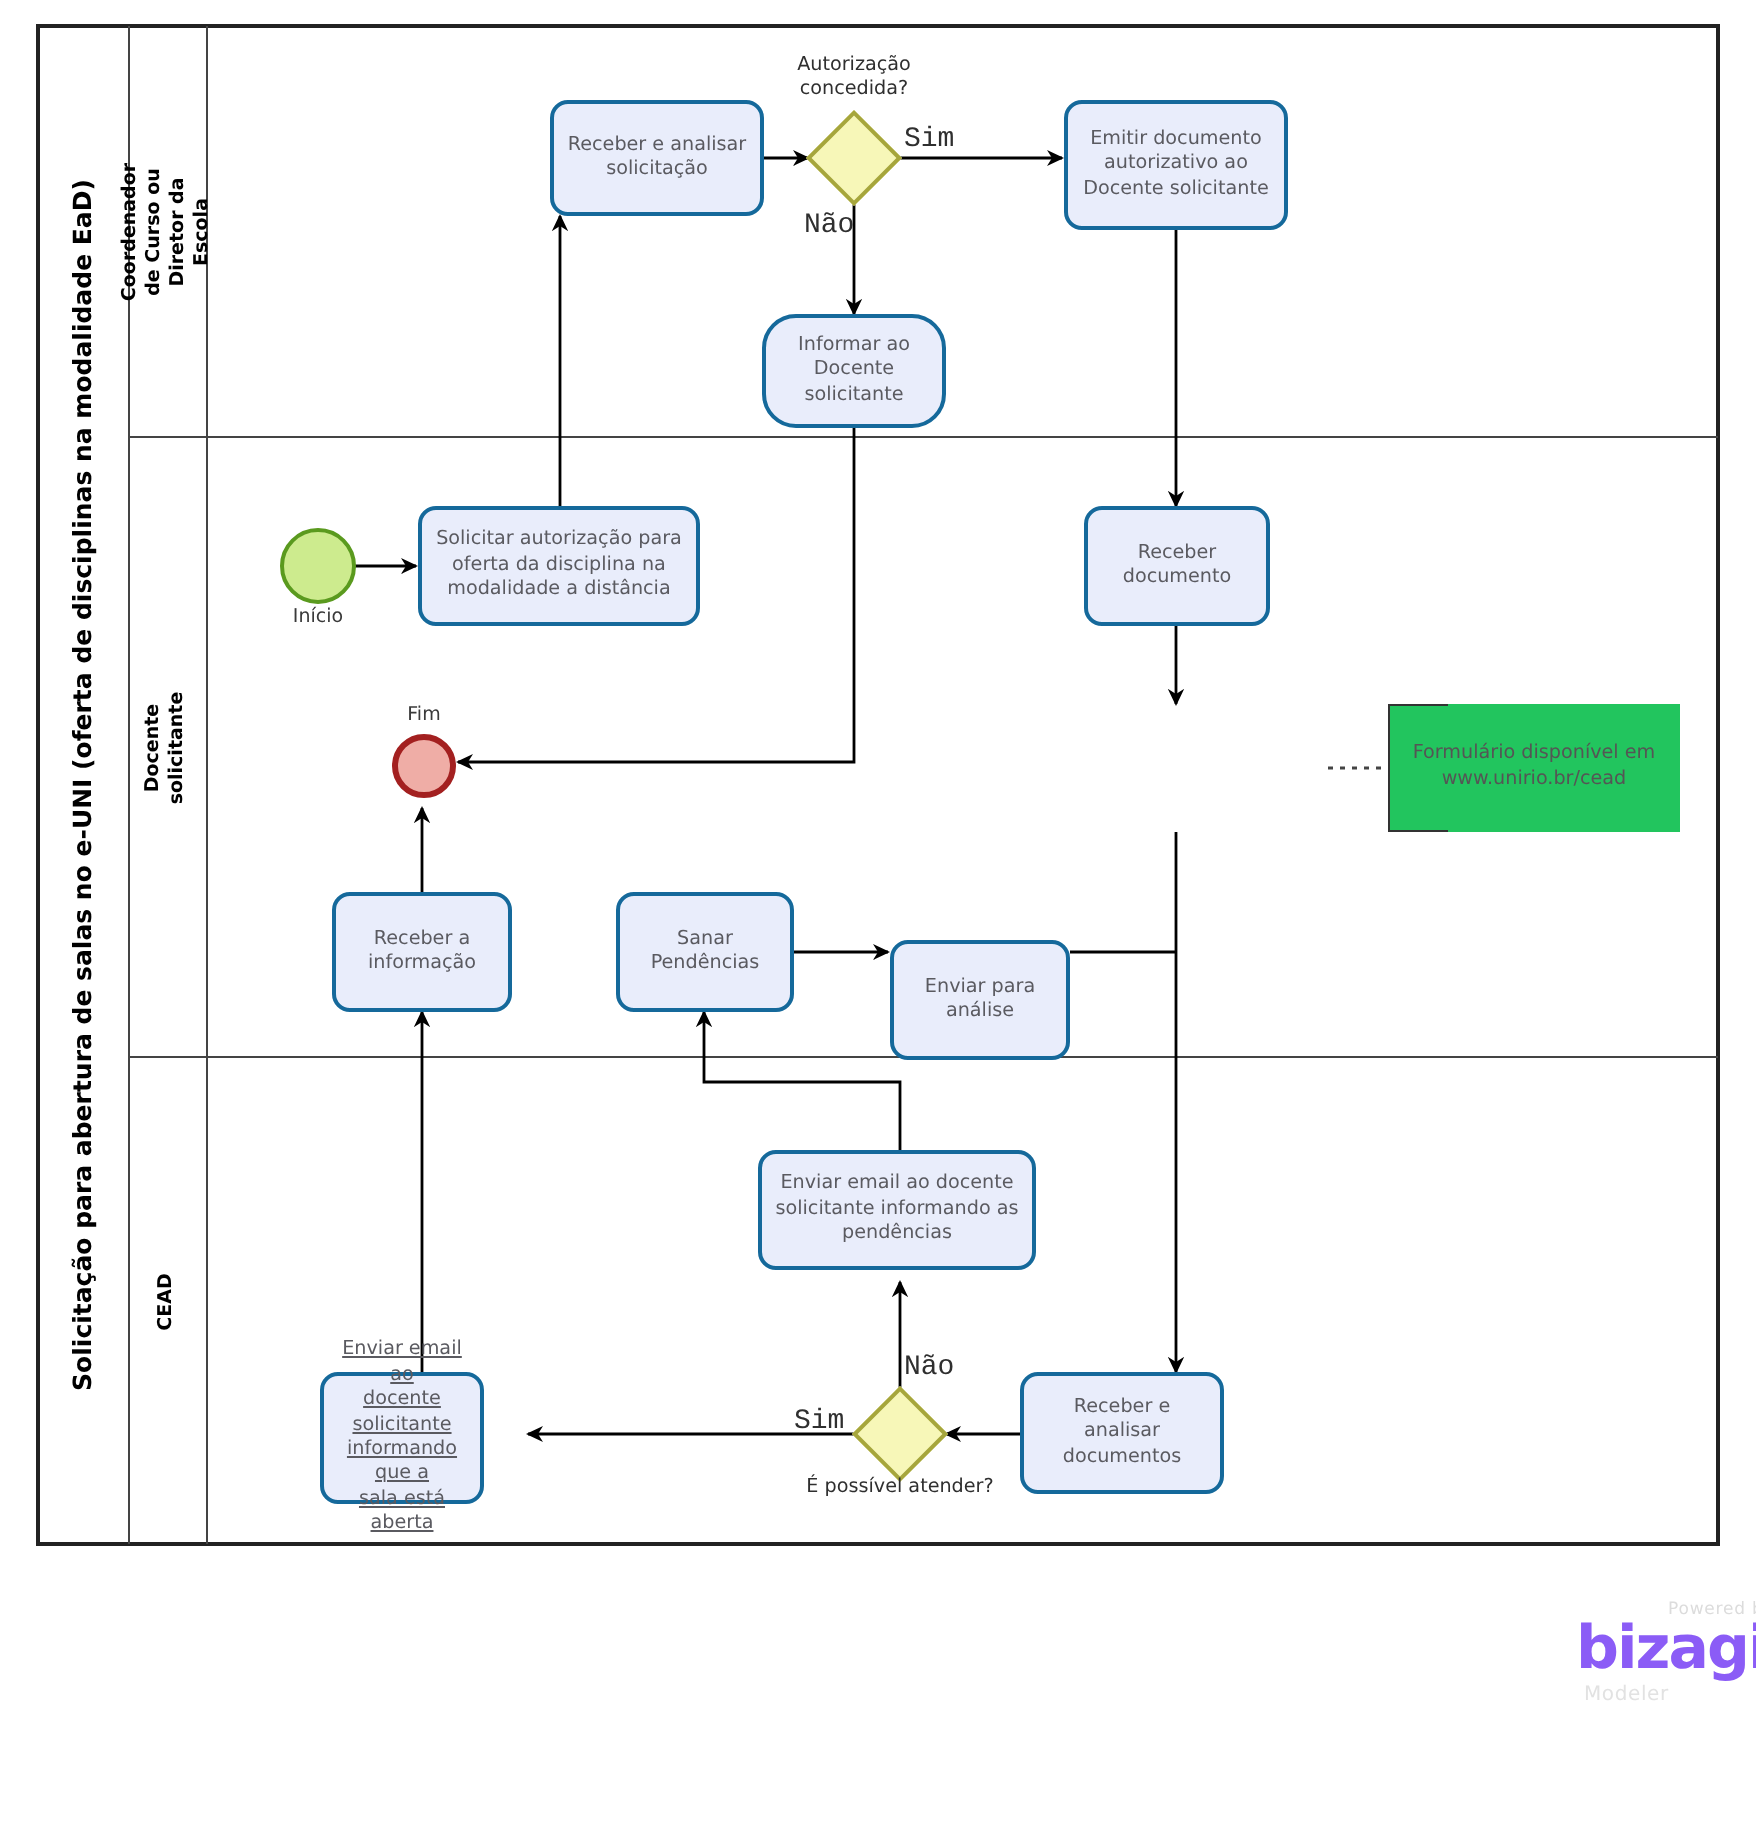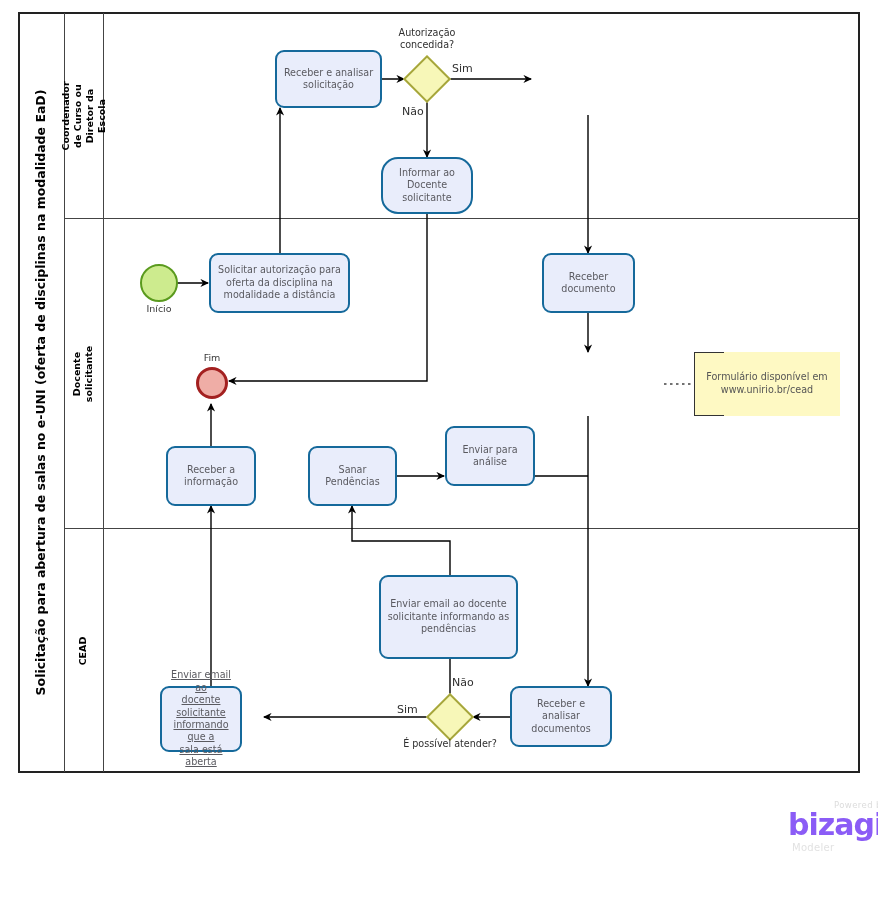--- a/index.html
+++ b/index.html
@@ -39,28 +39,28 @@
 
   
   .gw{position:absolute;box-sizing:border-box;}
   .gw i{display:block;width:100%;height:100%;
       background:#F7F7B8;border:2px solid #A6A63C;
       transform:rotate(45deg);box-sizing:border-box;}
   .gw-label{position:absolute;font-size:9.6px;color:#2f2f2f;text-align:center;
       white-space:pre-line;line-height:12px;}
 
   
-  .annot{position:absolute;background:#fef9c3;box-sizing:border-box;
+  .annot{position:absolute;background:#22c55e;box-sizing:border-box;
       display:flex;align-items:center;justify-content:center;text-align:center;
       color:#555;font-size:9.6px;line-height:12.6px;white-space:pre-line;}
   .annot-bracket{position:absolute;box-sizing:border-box;
       border-left:1.6px solid #333;border-top:1.6px solid #333;border-bottom:1.6px solid #333;}
 
   
-  .seq-label{position:absolute;font-size:11px;color:#2f2f2f;white-space:nowrap;}
+  .seq-label{position:absolute;font-size:14px;color:#2f2f2f;white-space:nowrap;font-family:Liberation Mono, monospace;}
 
   
   #logo{position:absolute;}
   .lg-powered{position:absolute;font-size:8.5px;color:#DCDCDC;letter-spacing:.4px;}
   .lg-name{position:absolute;font-size:30px;color:#8b5cf6;letter-spacing:-1px;
       font-weight:bold;line-height:30px;}
   .lg-modeler{position:absolute;font-size:10px;color:#E2E2E2;letter-spacing:.3px;}
 
   svg{position:absolute;left:0;top:0;overflow:visible;}
 </style>
@@ -155,43 +155,46 @@
   <div class="gw-label" style="left:385px;top:738px;width:130px;">É possível atender?</div>
 
   <div class="seq-label" style="left:452px;top:62px;">Sim</div>
   <div class="seq-label" style="left:402px;top:105px;">Não</div>
   <div class="seq-label" style="left:452px;top:676px;">Não</div>
   <div class="seq-label" style="left:397px;top:703px;">Sim</div>
 
   <div class="task" style="left:227px;top:50px;width:107px;height:58px;margin-left:48px;">Receber  e analisar
 solicitação</div>
 
+  <div class="task" style="left:532px;top:50px;width:112px;height:65px;">Emitir documento
+autorizativo ao
+Docente solicitante</div>
 
   <div class="task" style="left:381px;top:157px;width:92px;height:57px;border-radius:17px;">Informar ao
 Docente
 solicitante</div>
 
   <div class="task" style="left:209px;top:253px;width:141px;height:60px;">Solicitar autorização para
 oferta da disciplina na
 modalidade a distância</div>
 
   <div class="task" style="left:542px;top:253px;width:93px;height:60px;">Receber
 documento</div>
 
 
   <div class="task" style="left:166px;top:446px;width:90px;height:60px;">Receber a
 informação</div>
 
   <div class="task" style="left:308px;top:446px;width:89px;height:60px;">Sanar
 Pendências</div>
 
-  <div class="task" style="left:445px;top:426px;width:90px;height:60px;">Enviar para
+  <div class="task" style="left:445px;top:470px;width:90px;height:60px;">Enviar para
 análise</div>
 
-  <div class="task" style="left:379px;top:575px;width:139px;height:84px;">Enviar email ao docente
+  <div class="task" style="left:379px;top:575px;width:139px;height:60px;">Enviar email ao docente
 solicitante informando as
 pendências</div>
 
   <div class="task" style="left:160px;top:686px;width:82px;height:66px;text-decoration:underline;">Enviar email ao
 docente solicitante
 informando que a
 sala está aberta</div>
 
   <div class="task" style="left:510px;top:686px;width:102px;height:61px;">Receber e
 analisar

